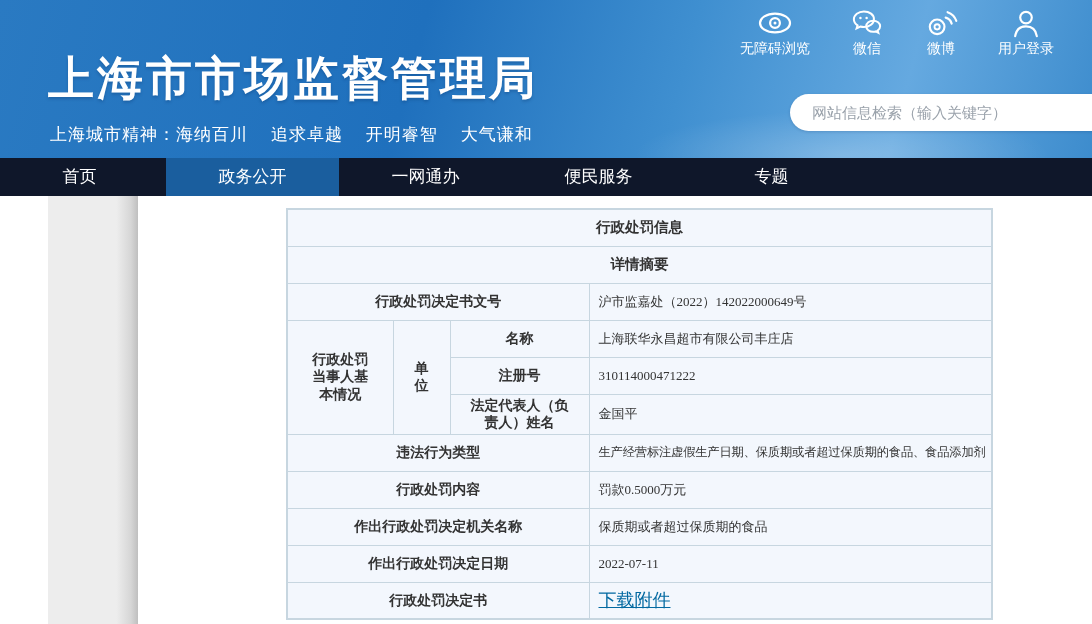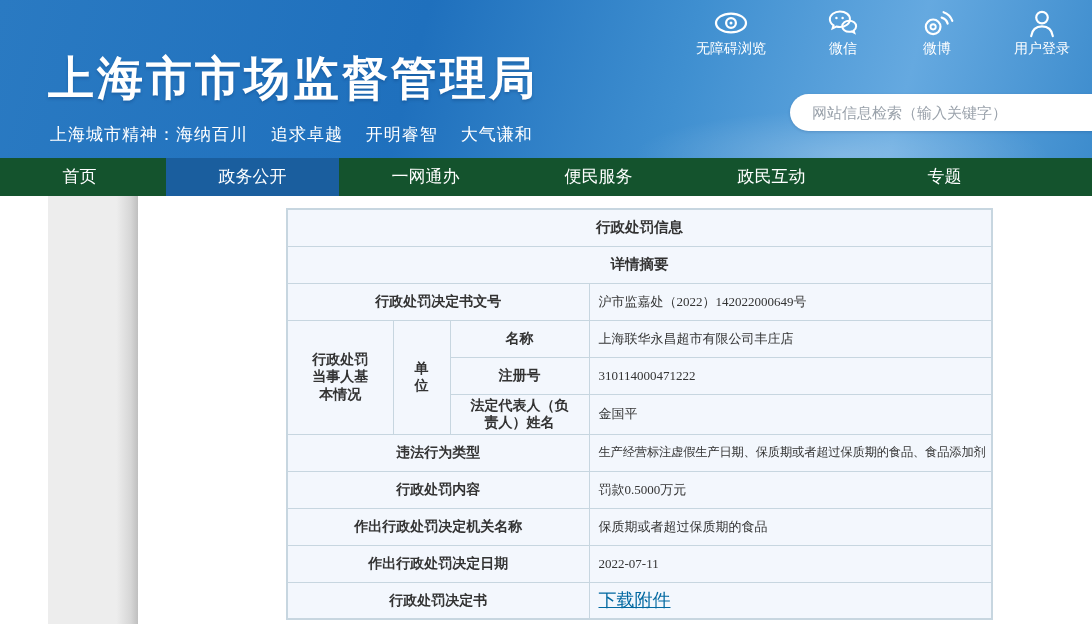--- a/index.html
+++ b/index.html
@@ -18,40 +18,40 @@
   .site-title {
     position:absolute; left:48px; top:48px;
     font-size:46px; font-weight:bold; color:#fff; letter-spacing:3px;
     text-shadow:0 2px 3px rgba(0,40,90,.25);
   }
   .slogan {
     position:absolute; left:50px; top:123px;
     font-size:17px; color:#fff; letter-spacing:1px; white-space:pre;
   }
   .quick-links {
-    position:absolute; top:8px; right:22px;
-    display:flex; gap:60px;align-items:center;
+    position:absolute; top:8px; right:38px;
+    display:flex; gap:40px;align-items:center;
   }
   .quick-link { display:flex; flex-direction:column; align-items:center; gap:2px; cursor:pointer; }
   .quick-link svg { display:block; }
   .quick-link .ql-label { font-size:14px; color:#fff; white-space:nowrap; }
   .search-box {
     position:absolute; top:94px; left:790px; width:330px; height:37px;
     background:#fff; border-radius:19px; box-shadow:0 1px 3px rgba(0,40,90,.18);
   }
   .search-box input {
     width:100%; height:100%; border:none; outline:none; background:transparent;
     border-radius:19px; padding:0 18px 0 22px; font-size:15px; color:#333;
     font-family:"Liberation Sans","DejaVu Sans",sans-serif;
   }
   .search-box input::placeholder { color:#9aa2ab; }
 
   
   .navbar {
-    position:relative; width:1092px; height:38px; background:#14532d;
+    position:relative; width:1092px; height:38px; background:#0f172a;
     display:flex; overflow:hidden;
   }
   .nav-item {
     width:173px; height:38px; line-height:38px; text-align:center;
     color:#fff; font-size:17px; flex:0 0 auto; cursor:pointer;
     margin-left:0;
   }
   .nav-item:first-child { margin-left:-7px; }
   .nav-item.active { background:#1a5e9e; }
 
@@ -135,21 +135,20 @@
   <div class="search-box">
     <input type="text" placeholder="网站信息检索（输入关键字）" style="">
   </div>
 </div>
 
 <div class="navbar">
   <div class="nav-item">首页</div>
   <div class="nav-item active">政务公开</div>
   <div class="nav-item">一网通办</div>
   <div class="nav-item">便民服务</div>
-  <div class="nav-item">政民互动</div>
   <div class="nav-item">专题</div>
 </div>
 
 <div class="content">
   <div class="left-strip"></div>
 
   <table class="penalty">
     <colgroup>
         <col style="width:106px">
         <col style="width:57px">

